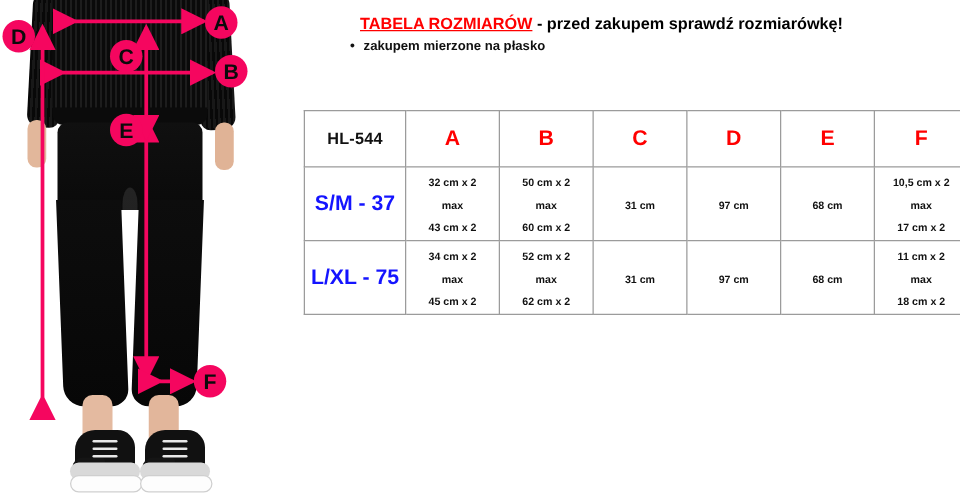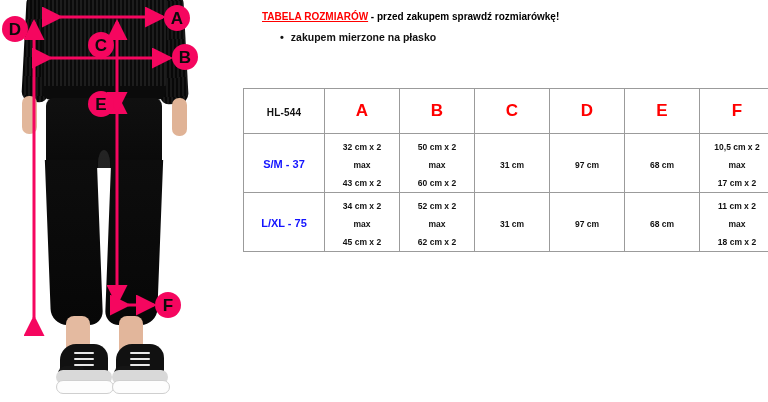--- a/index.html
+++ b/index.html
@@ -114,22 +114,22 @@
   .m-c{left:88px;top:32px;}
   .m-d{left:2px;top:16px;}
   .m-e{left:88px;top:91px;}
   .m-f{left:155px;top:292px;}
 
   
   #info-panel{
     position:absolute;left:230px;top:0;width:538px;height:402px;
   }
   #headline{
-    position:absolute;left:32px;top:11px;
-    font-size:10px;font-weight:bold;color:#000;white-space:nowrap;
+    position:absolute;left:58px;top:11px;
+    font-size:13px;font-weight:bold;color:#000;white-space:nowrap;
   }
   #headline .hl-red{color:#ff0000;text-decoration:underline;}
   #bullets{
     position:absolute;left:50px;top:31px;
     margin:0;padding:0;list-style:none;
   }
   #bullets li{
     font-size:10.5px;font-weight:bold;color:#111;
     margin-bottom:5px;white-space:nowrap;
   }
@@ -145,27 +145,27 @@
   #size-table td{
     border:1px solid #9b9b9b;
     text-align:center;vertical-align:middle;
     background:#fff;
     padding:2px 1px;
   }
   #size-table .col-code{width:78px;}
   #size-table .col-m{width:72px;}
 
   .cell-code-head{
-    font-size:10px;font-weight:bold;color:#111;letter-spacing:.2px;
+    font-size:13px;font-weight:bold;color:#111;letter-spacing:.2px;
   }
   .cell-letter{
     font-size:17px;font-weight:bold;color:#ff0000;
   }
   .cell-size{
-    font-size:11px;font-weight:bold;color:#1414ff;
+    font-size:17px;font-weight:bold;color:#1414ff;
   }
   .cell-val{
     font-size:8.5px;font-weight:bold;color:#111;line-height:1.35;
   }
   .row-head td{height:40px;}
   .row-data td{height:50px;}
 </style>
 </head>
 <body>
 

